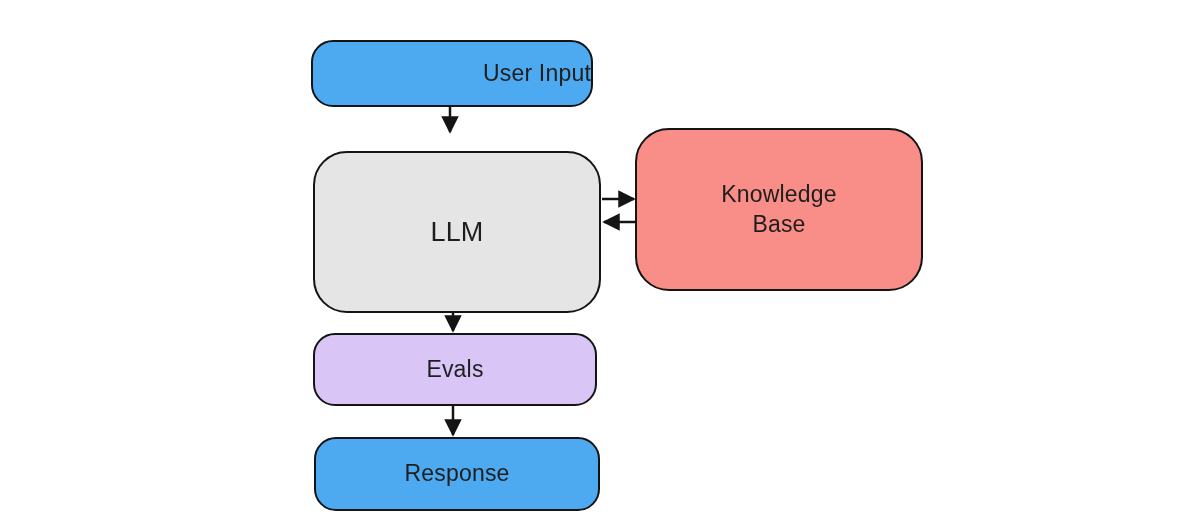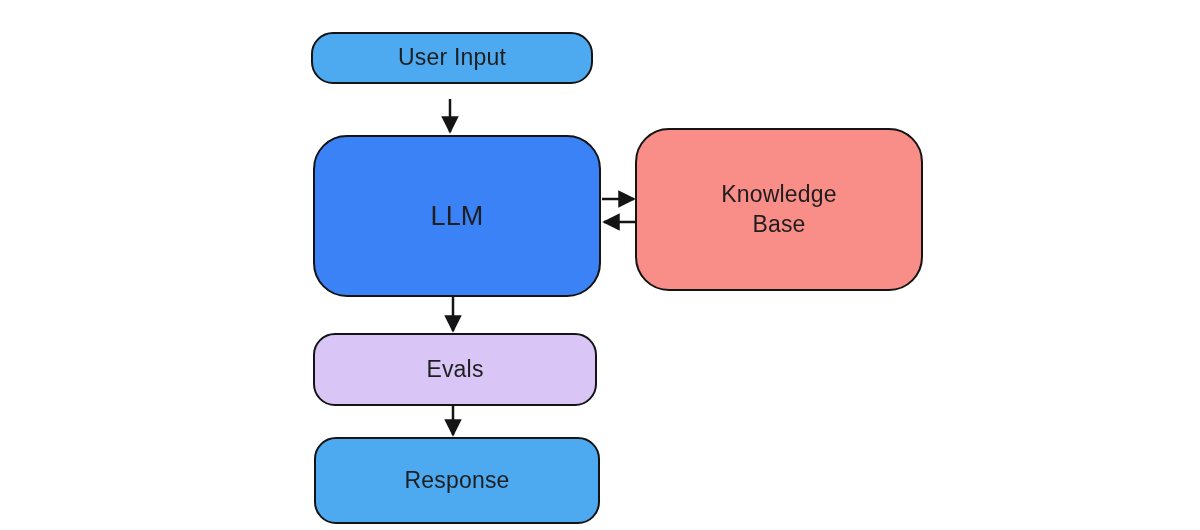--- a/index.html
+++ b/index.html
@@ -31,25 +31,25 @@
     justify-content: center;
     text-align: center;
     color: #1e1e1e;
     font-size: 23px;
     line-height: 1.28;
     letter-spacing: 0.2px;
   }
   .node-small { border-radius: 22px; }
   .node-large { border-radius: 34px; }
 
-  #node-user-input { left: 311px; top: 32px;  width: 282px; height: 52px; }
+  #node-user-input { left: 311px; top: 40px;  width: 282px; height: 67px; justify-content: flex-end; }
   #node-llm        { left: 313px; top: 135px; width: 288px; height: 162px; font-size: 27px; }
   #node-kb         { left: 635px; top: 128px; width: 288px; height: 163px; }
   #node-evals      { left: 313px; top: 333px; width: 284px; height: 73px; }
-  #node-response   { left: 314px; top: 437px; width: 286px; height: 87px; }
+  #node-response   { left: 314px; top: 437px; width: 286px; height: 74px; }
 
   #node-kb .label { display: inline-block; max-width: 170px; }
 </style>
 </head>
 <body>
 
 <div class="canvas">
 
   <svg class="arrows" viewBox="0 0 1200 530" xmlns="http://www.w3.org/2000/svg">
     <defs>
@@ -61,21 +61,21 @@
     <line x1="602" y1="199" x2="634" y2="199" stroke="#141414" stroke-width="2.5" marker-end="url(#arrowhead)"></line>
     <line x1="636" y1="222" x2="604" y2="222" stroke="#141414" stroke-width="2.5" marker-end="url(#arrowhead)"></line>
     <line x1="453" y1="297" x2="453" y2="331" stroke="#141414" stroke-width="2.5" marker-end="url(#arrowhead)"></line>
     <line x1="453" y1="406" x2="453" y2="435" stroke="#141414" stroke-width="2.5" marker-end="url(#arrowhead)"></line>
   </svg>
 
   <div class="node node-small" id="node-user-input" style="background: rgb(77, 169, 240);">
     <span class="label">User Input</span>
   </div>
 
-  <div class="node node-large" id="node-llm" style="background: #3b82f6;">
+  <div class="node node-large" id="node-llm" style="background: #e5e5e5; margin-top: 16px;">
     <span class="label">LLM</span>
   </div>
 
   <div class="node node-small" id="node-evals" style="background: rgb(217, 198, 246);">
     <span class="label">Evals</span>
   </div>
 
   <div class="node node-large" id="node-kb" style="background: rgb(249, 141, 135);">
     <span class="label">Knowledge Base</span>
   </div>

